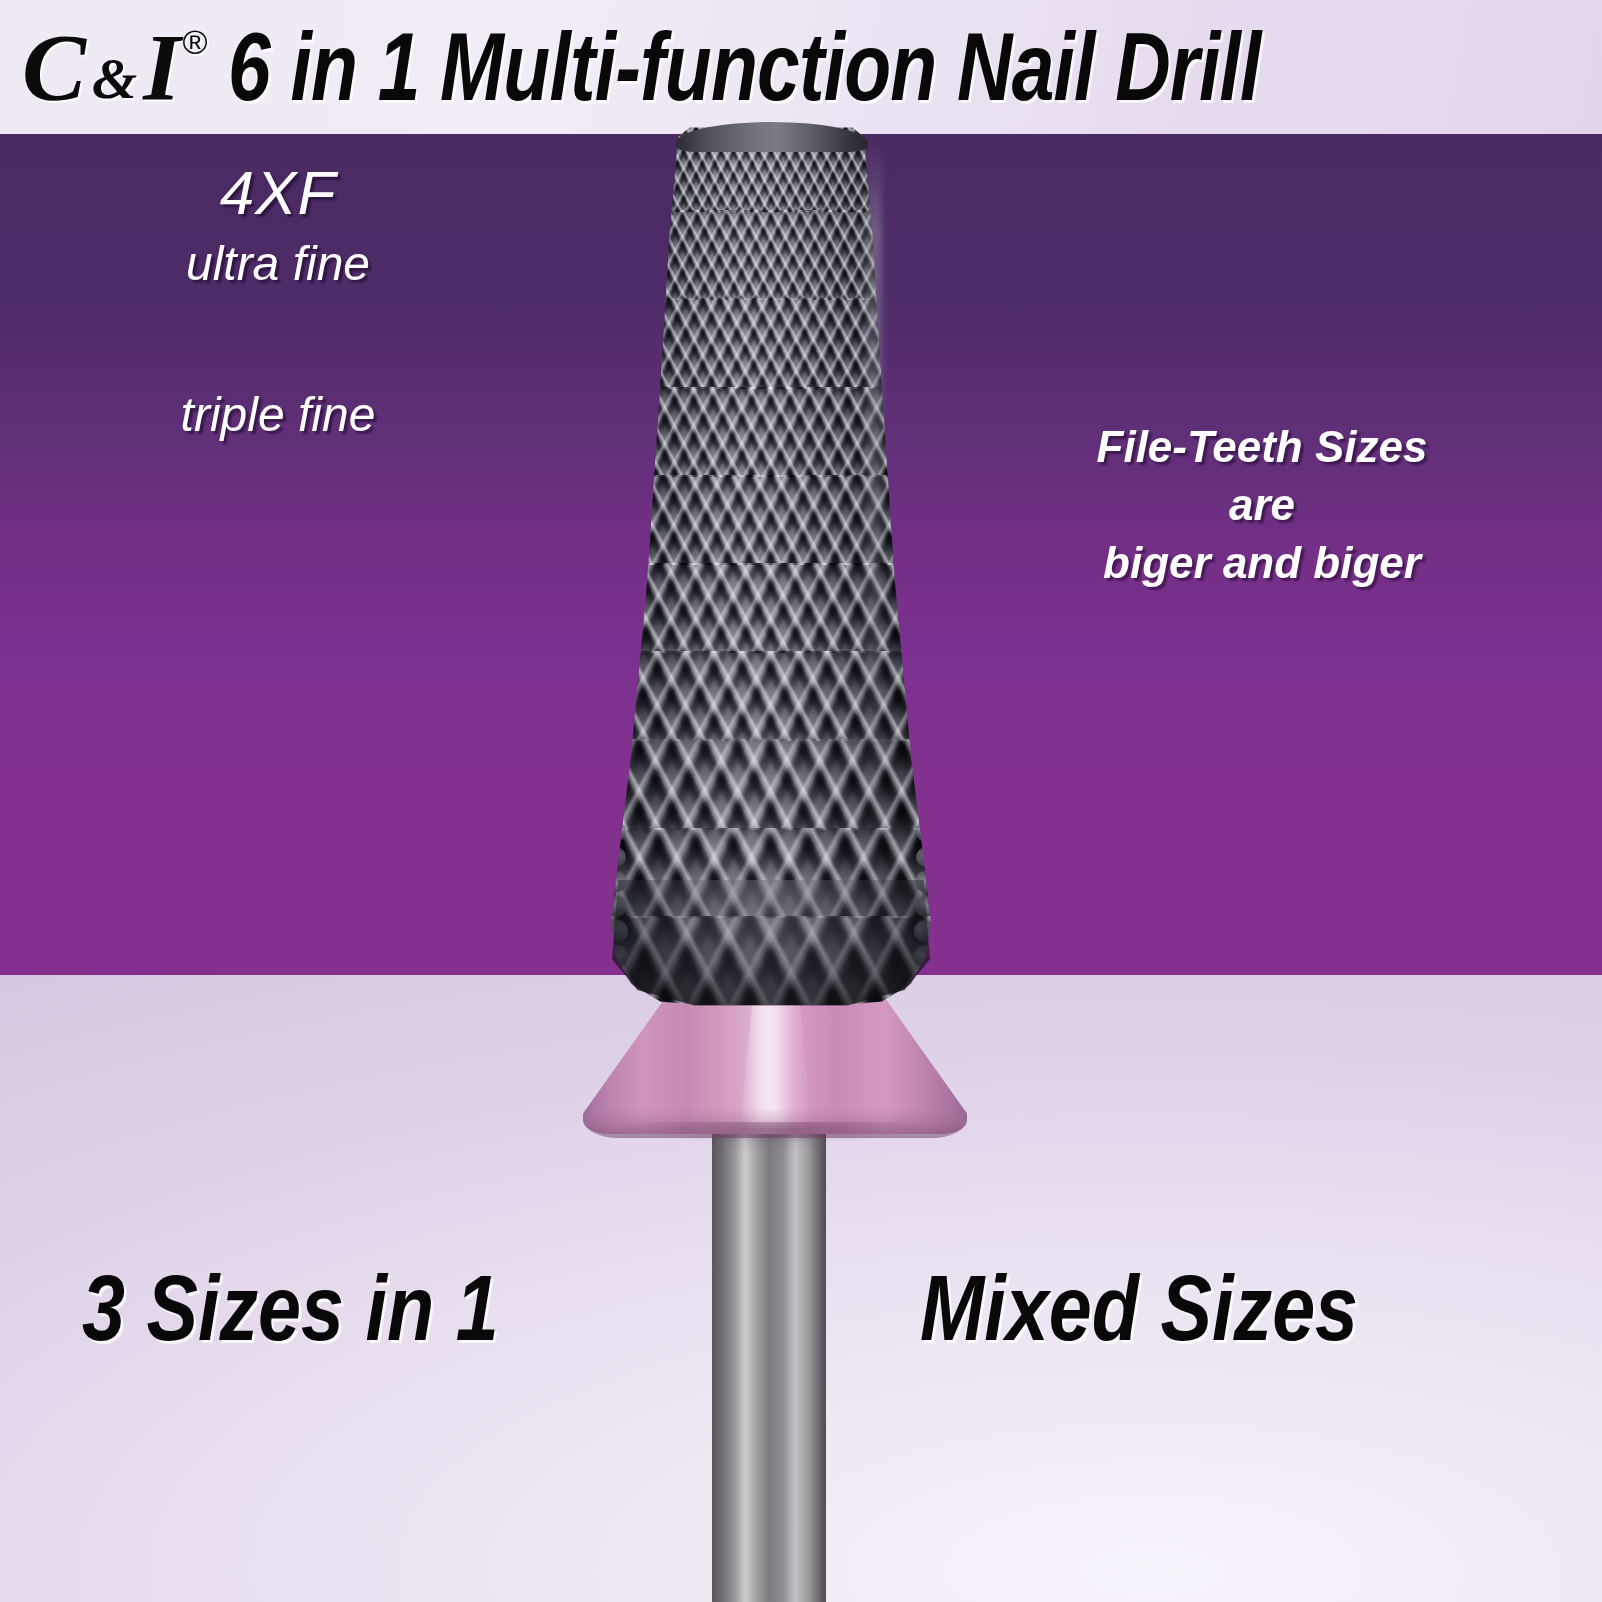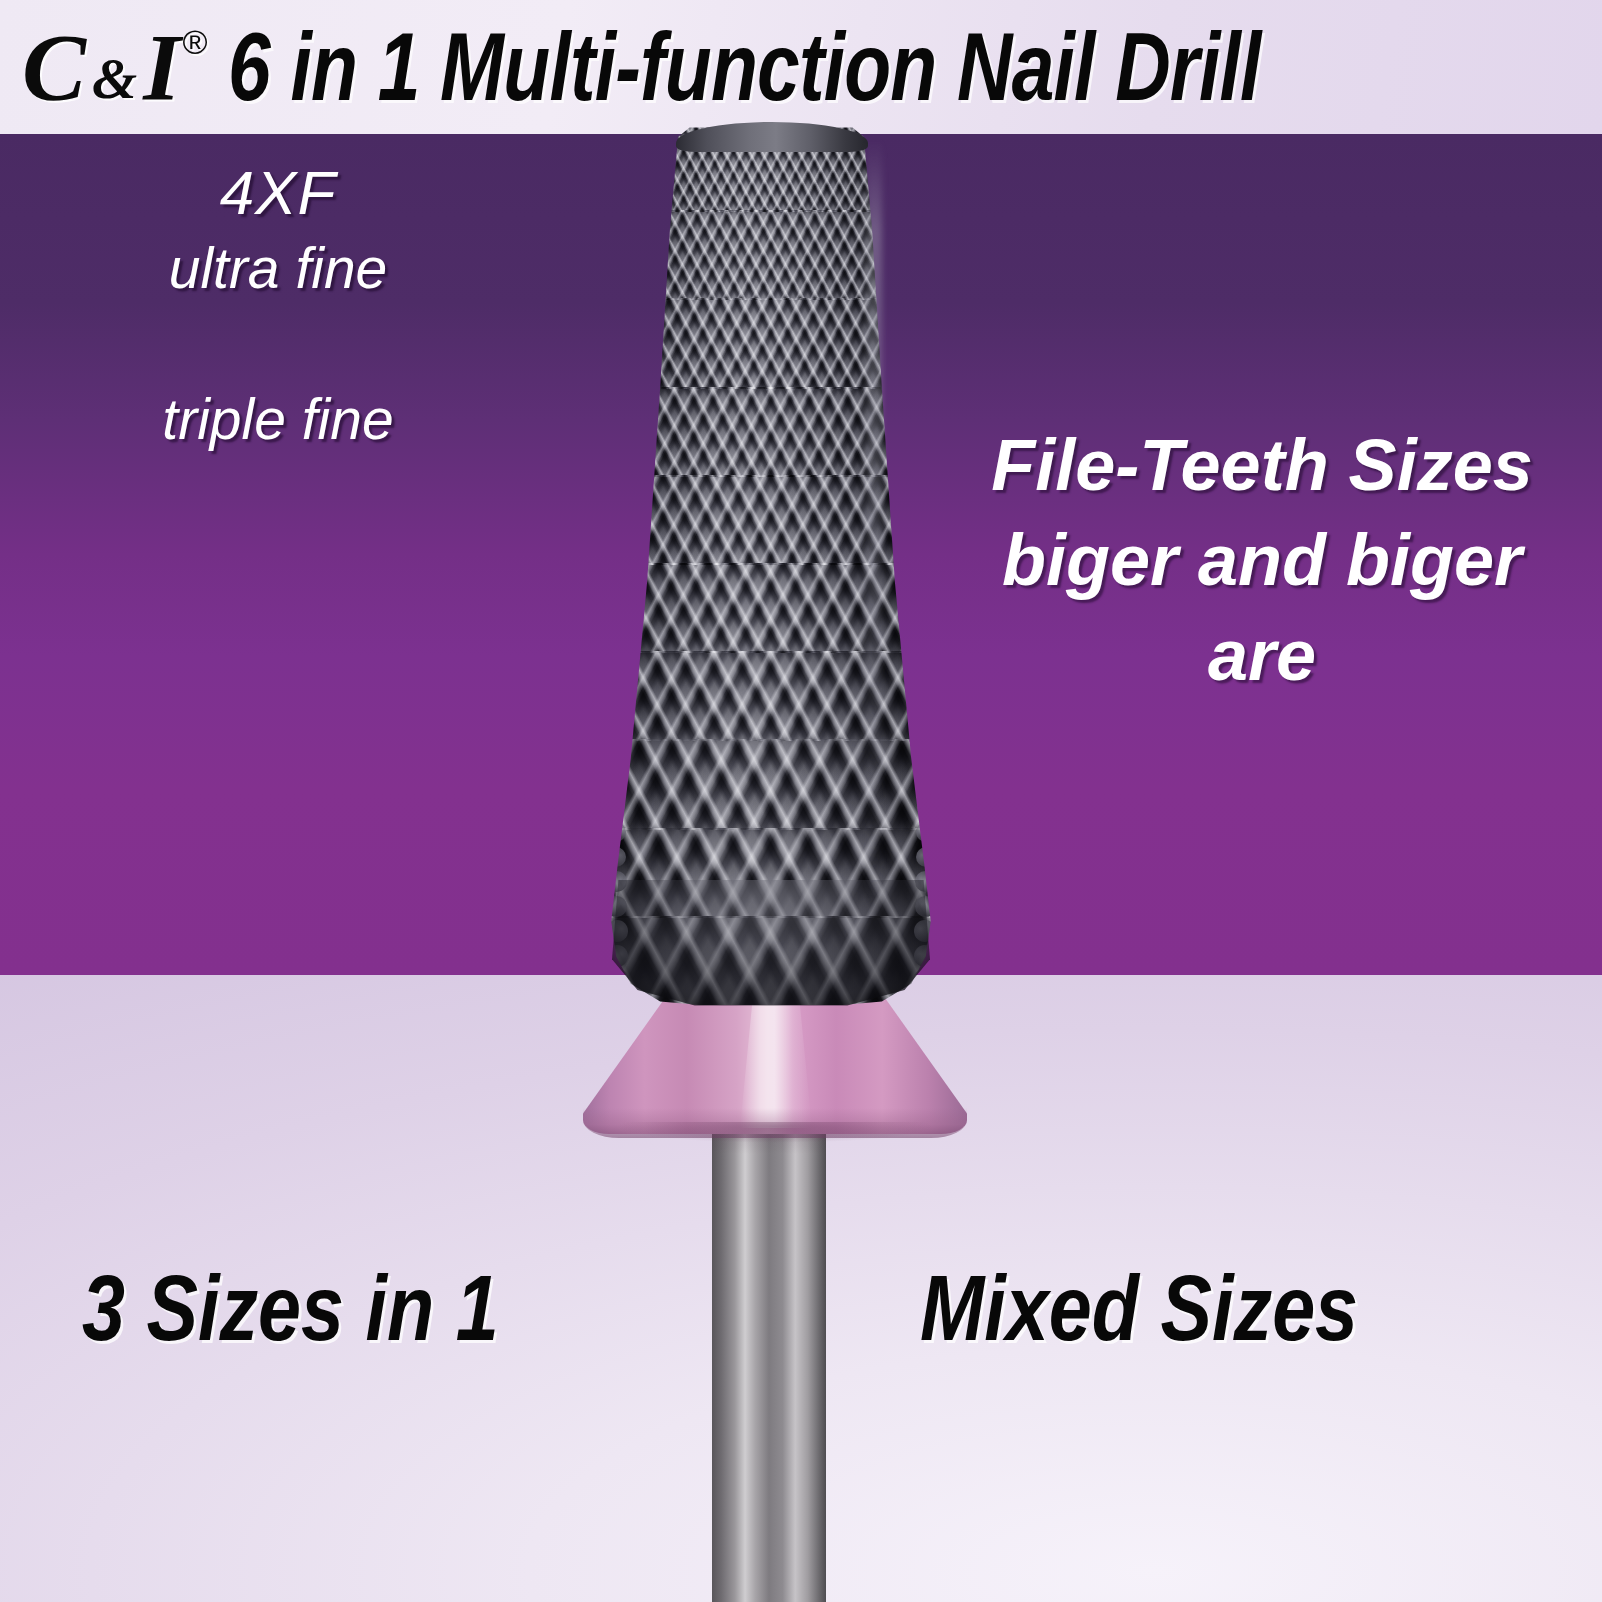--- a/index.html
+++ b/index.html
@@ -113,37 +113,37 @@
     text-shadow: 3px 3px 2px rgba(26,6,38,0.55);
     line-height: 1.12;
   }
   .grit-label .code {
     display: block;
     font-size: 62px;
     letter-spacing: 1px;
   }
   .grit-label .desc {
     display: block;
-    font-size: 57px;
+    font-size: 48px;
     margin-top: 10px;
   }
   #grit-0 { left: 18px; top: 158px; }
   #grit-1 { left: 18px; top: 378px; }
   #grit-2 { left: 18px; top: 712px; }
 
   
   .note-block {
     position: absolute;
     left: 952px; top: 418px;
     width: 620px;
     text-align: center;
     color: #ffffff;
     font-style: italic;
     font-weight: 700;
-    font-size: 72px;
+    font-size: 44px;
     line-height: 1.32;
     text-shadow: 3px 3px 2px rgba(26,6,38,0.5);
   }
   .note-block span { display: block; }
 
   
   .bottom-cap {
     position: absolute;
     font-family: "Liberation Sans", sans-serif;
     font-style: italic;
@@ -351,22 +351,22 @@
   <div class="grit-label" id="grit-0">
     <span class="code">4XF</span>
     <span class="desc">ultra fine</span>
   </div>
   <div class="grit-label" id="grit-1">
     <span class="desc">triple fine</span>
   </div>
 
   <div class="note-block">
     <span>File-Teeth Sizes</span>
+    <span>are</span>
     <span>biger and biger</span>
-    <span>are</span>
   </div>
 
   <div class="bit-wrap">
 
     <div class="shank"></div>
     <div class="shank-top-shade"></div>
 
     <div class="collar"></div>
     <div class="collar-sheen"></div>
     <div class="collar-lip"></div>

